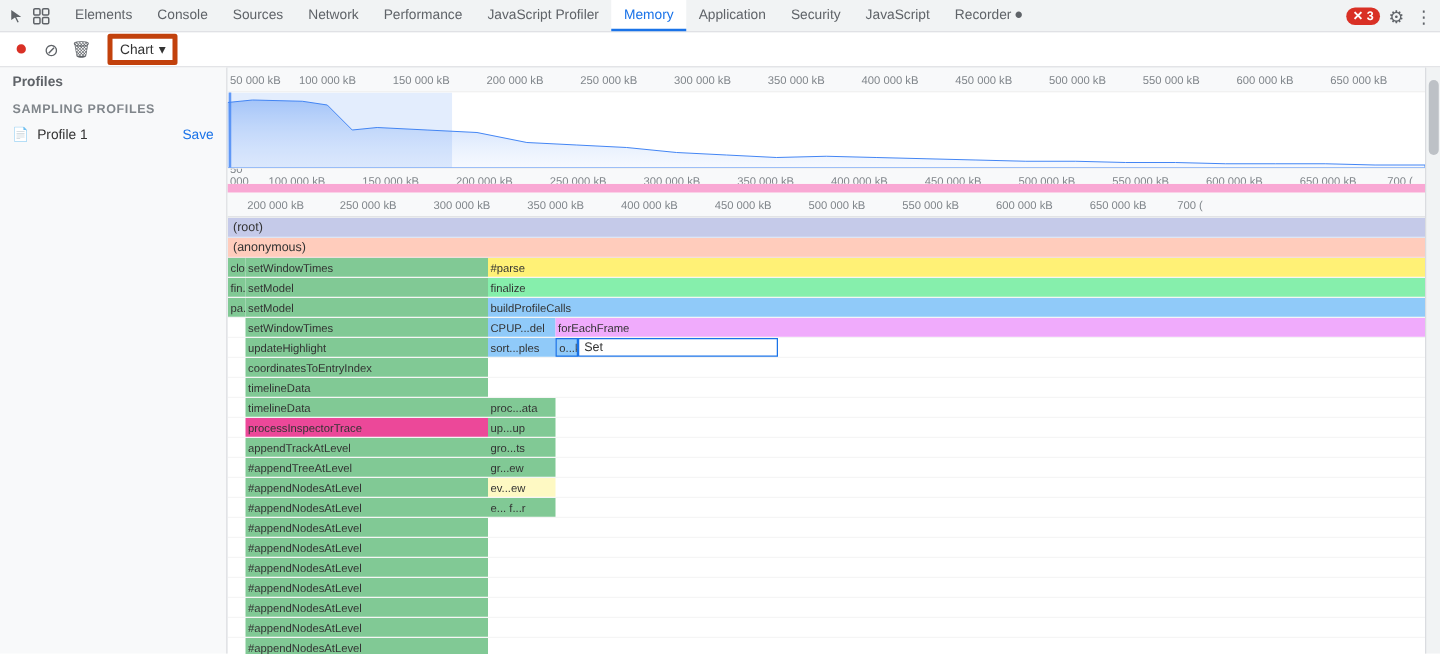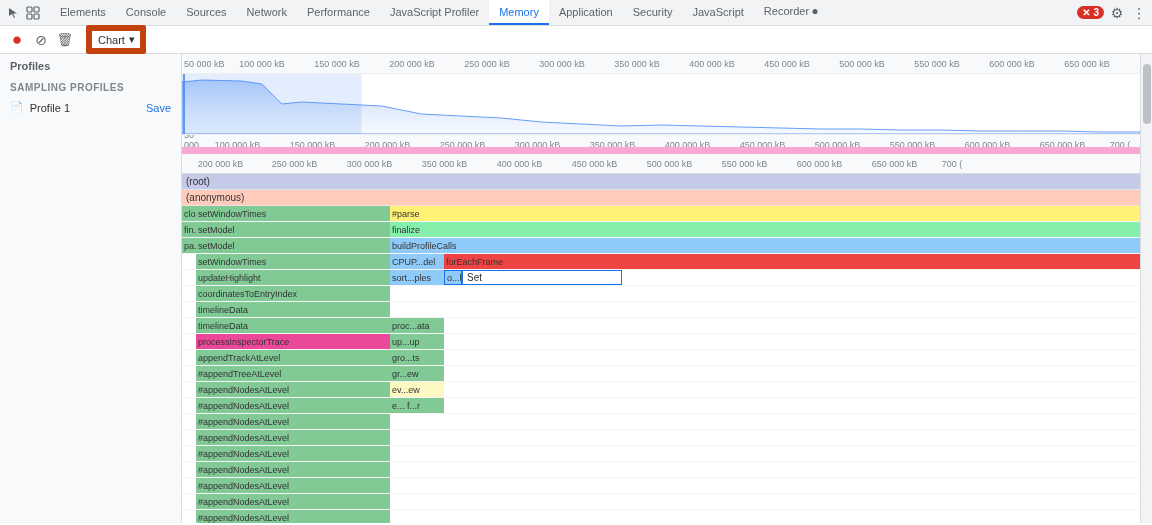--- a/index.html
+++ b/index.html
@@ -68,21 +68,21 @@
     }
     .toolbar-icons {
       display: flex;
       align-items: center;
       gap: 6px;
       margin-right: 12px;
     }
     .chart-select {
       display: flex;
       align-items: center;
-      border: 6px solid #c2410c;
+      border: 4px solid #c2410c;
       border-radius: 2px;
       padding: 2px 6px;
       cursor: pointer;
       font-size: 11px;
       background: #fff;
       gap: 4px;
     }
 
     
     .main-layout {
@@ -321,21 +321,21 @@
 
       <div class="flame-row">
         <div style="position:absolute; left:0; width:14px; height:100%; background:#81c995; display:flex; align-items:center; padding-left:2px; font-size:9px; overflow:hidden;">pa...at</div>
         <div style="position:absolute; left:14px; width:194px; height:100%; background:#81c995; display:flex; align-items:center; padding-left:2px; font-size:9px; overflow:hidden;">setModel</div>
         <div style="position:absolute; left:208px; width:752px; height:100%; background:#90caf9; display:flex; align-items:center; padding-left:2px; font-size:9px; overflow:hidden;">buildProfileCalls</div>
       </div>
 
       <div class="flame-row">
         <div style="position:absolute; left:14px; width:194px; height:100%; background:#81c995; display:flex; align-items:center; padding-left:2px; font-size:9px; overflow:hidden;">setWindowTimes</div>
         <div style="position:absolute; left:208px; width:54px; height:100%; background:#90caf9; display:flex; align-items:center; padding-left:2px; font-size:9px; overflow:hidden;">CPUP...del</div>
-        <div style="position:absolute; left:262px; width:698px; height:100%; background:#ef4444; display:flex; align-items:center; padding-left:2px; font-size:9px; overflow:hidden;">forEachFrame</div>
+        <div style="position:absolute; left:262px; width:698px; height:100%; background:#f0abfc; display:flex; align-items:center; padding-left:2px; font-size:9px; overflow:hidden;">forEachFrame</div>
       </div>
 
       <div class="flame-row">
         <div style="position:absolute; left:14px; width:194px; height:100%; background:#81c995; display:flex; align-items:center; padding-left:2px; font-size:9px; overflow:hidden;">updateHighlight</div>
         <div style="position:absolute; left:208px; width:54px; height:100%; background:#90caf9; display:flex; align-items:center; padding-left:2px; font-size:9px; overflow:hidden;">sort...ples</div>
         <div style="position:absolute; left:262px; width:18px; height:100%; background:#90caf9; border:1px solid #1a73e8; display:flex; align-items:center; padding-left:2px; font-size:9px; overflow:hidden;">o...k</div>
 
         <div style="position:absolute; left:280px; top:0; width:160px; height:100%; background:#fff; border:1px solid #1a73e8; display:flex; align-items:center; padding-left:4px; font-size:10px; z-index:5; color:#333;">Set</div>
       </div>
 

